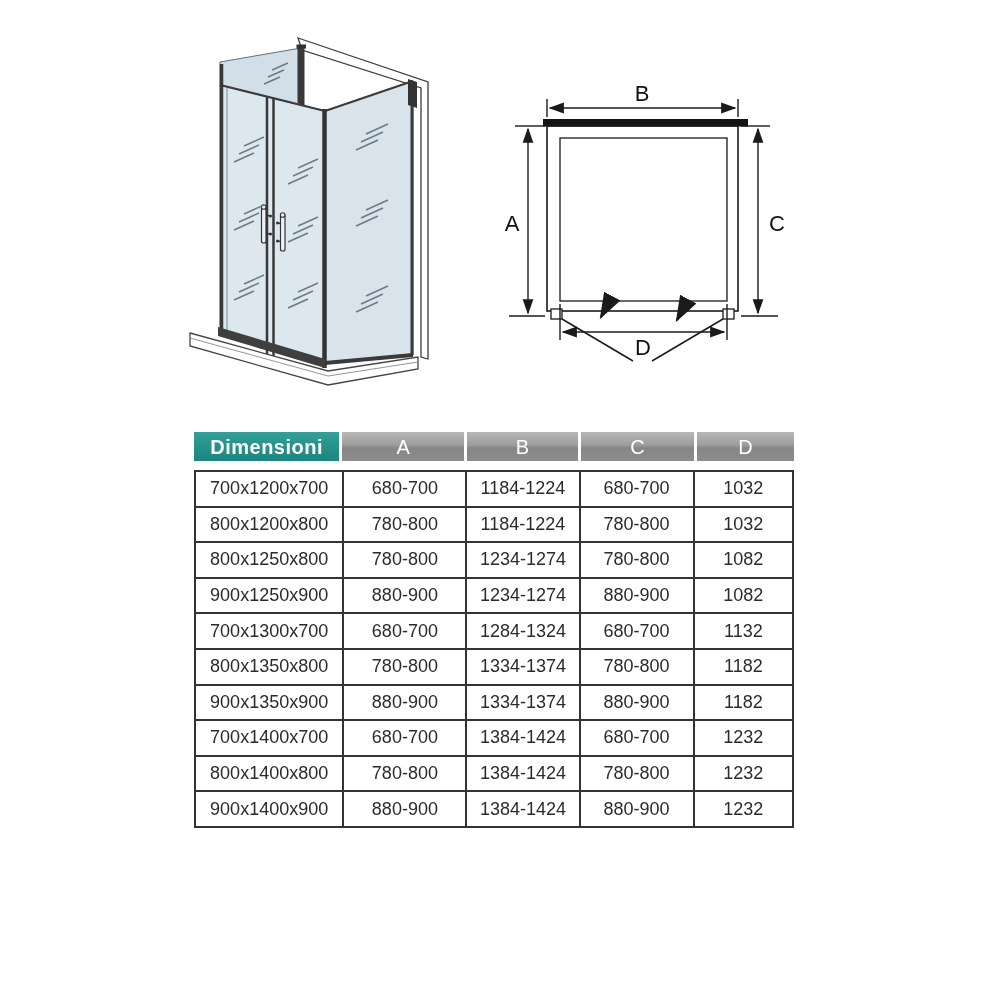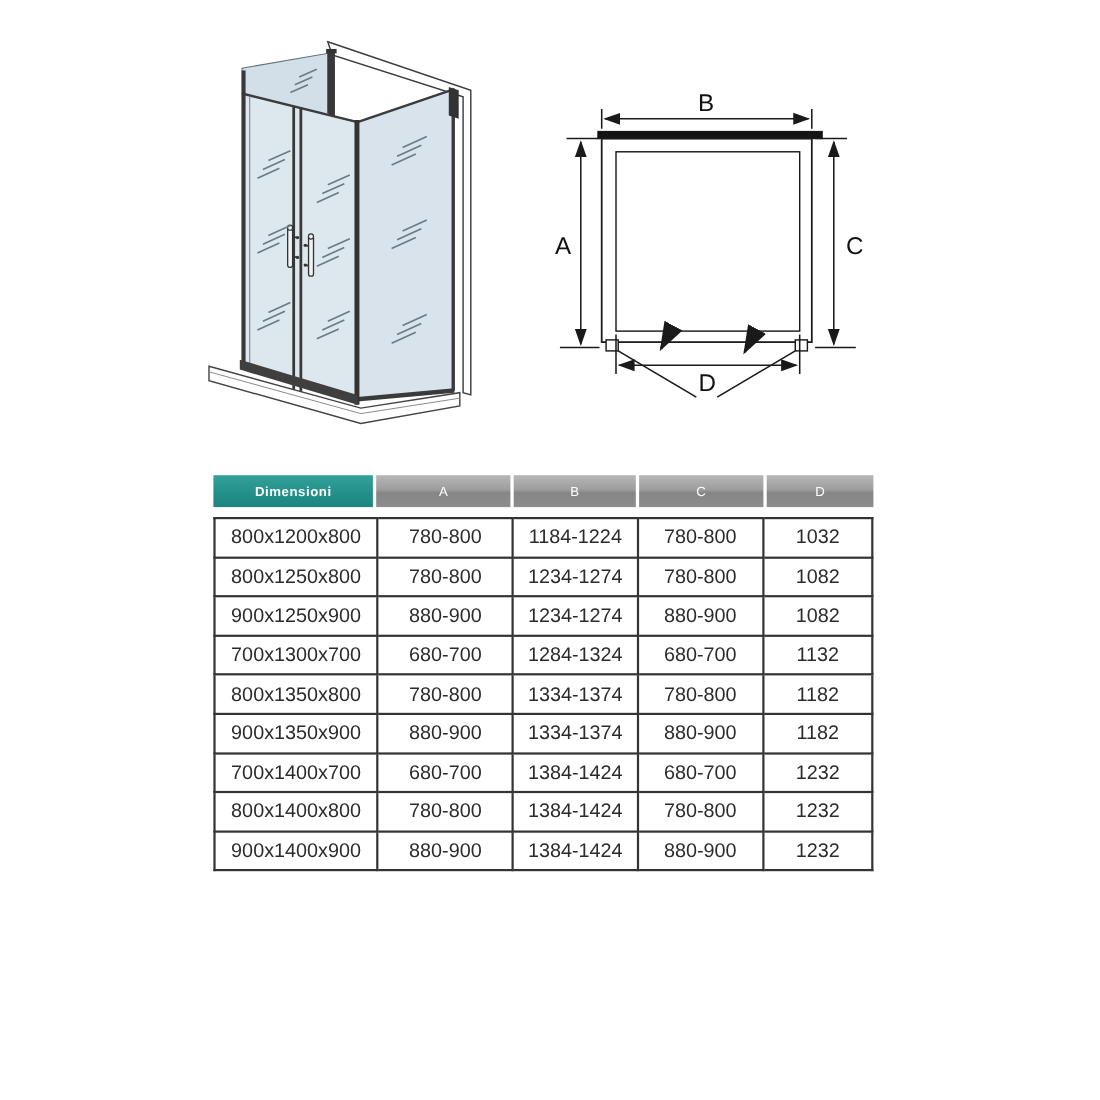--- a/index.html
+++ b/index.html
@@ -9,21 +9,21 @@
   }
   .abs{position:absolute;}
 
   
   #spec-header{
     position:absolute;left:194px;top:432px;width:600px;height:29px;
     display:grid;grid-template-columns:148fr 124fr 113fr 115fr 99fr;gap:3px;
   }
   #spec-header .hcell{
     display:flex;align-items:center;justify-content:center;
-    color:#ffffff;font-size:12px;line-height:1;
+    color:#ffffff;font-size:20px;line-height:1;
     background:linear-gradient(180deg,#b7b7b7 0%,#9d9d9d 45%,#868686 55%,#8d8d8d 100%);
   }
   #spec-header .hcell.teal{
     background:linear-gradient(180deg,#35a09a 0%,#23908a 55%,#1d857f 100%);
     font-weight:bold;letter-spacing:0.5px;
   }
 
   
   #spec-table{
     position:absolute;left:194px;top:470px;width:600px;
@@ -162,20 +162,27 @@
   <table id="spec-table">
     <colgroup>
       <col style="width:24.8%">
         <col style="width:20.6%">
         <col style="width:18.9%">
       <col style="width:19.1%">
         <col style="width:16.6%">
     </colgroup>
     <tbody>
       <tr>
+        <td>700x1200x700</td>
+        <td>680-700</td>
+        <td>1184-1224</td>
+        <td>680-700</td>
+        <td>1032</td>
+      </tr>
+      <tr>
         <td>800x1200x800</td>
         <td>780-800</td>
         <td>1184-1224</td>
         <td>780-800</td>
         <td>1032</td>
       </tr>
       <tr>
         <td>800x1250x800</td>
         <td>780-800</td>
         <td>1234-1274</td>

